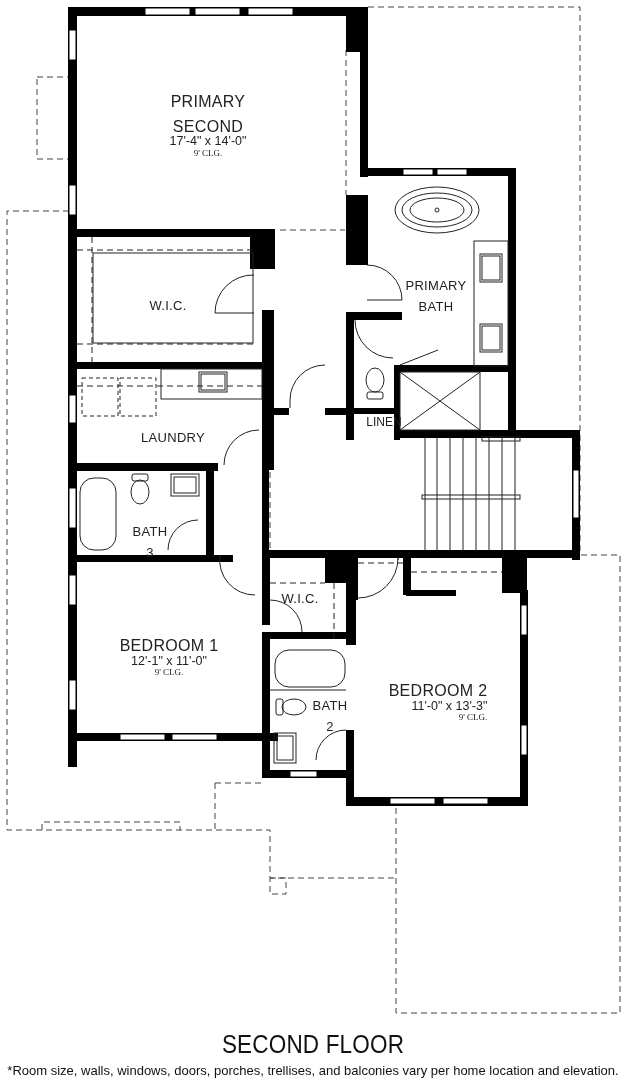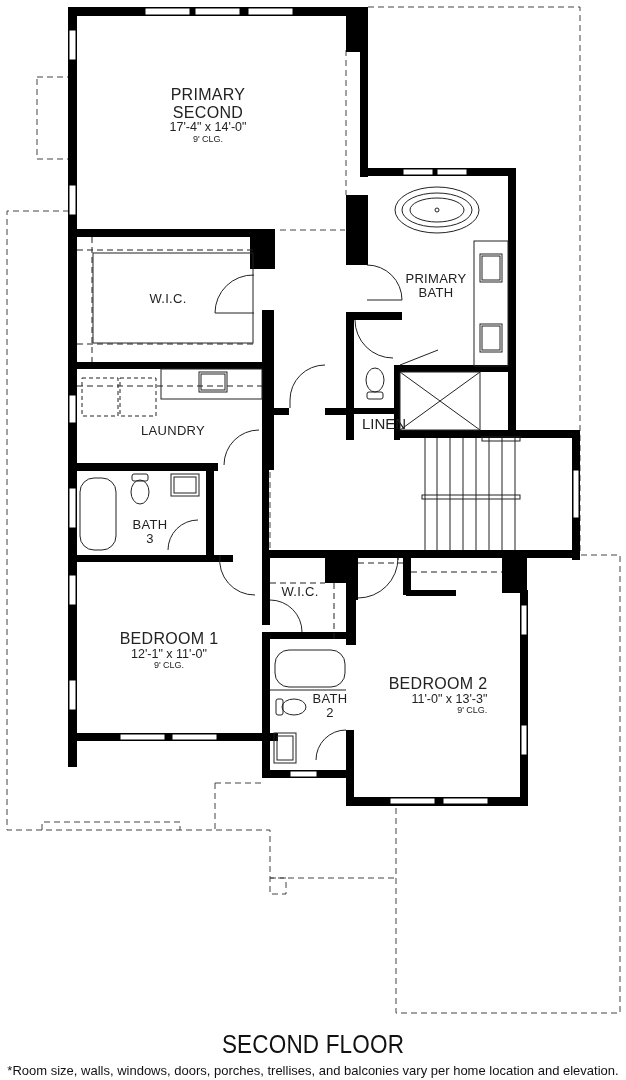--- a/index.html
+++ b/index.html
@@ -1,25 +1,25 @@
 <!DOCTYPE html>
 <html><head>
 <meta charset="utf-8">
 <style>
   html, body { margin: 0; padding: 0; background: #ffffff; }
   body { width: 626px; height: 1080px; position: relative; overflow: hidden; font-family: "Liberation Sans", "DejaVu Sans", sans-serif; color: #222; }
   #plan { position: absolute; left: 0; top: 0; width: 626px; height: 1030px; }
   .lbl { position: absolute; text-align: center; color: #222; line-height: 1.1; white-space: nowrap; transform: translateX(-50%); }
-  .room-name { font-size: 16px; letter-spacing: 0.3px; }
+  .room-name { font-size: 16px; letter-spacing: 0.3px; margin-top: 7px; }
   .room-name.sm { font-size: 13px; }
   .room-dim { font-size: 12.5px; }
-  .room-clg { font-size: 9px; }
+  .room-clg { font-size: 9px; font-family: Liberation Serif, serif; }
   #floor-title { position: absolute; left: 0; width: 626px; top: 1030px; text-align: center; font-size: 25px; color: #111; letter-spacing: 0.2px; font-family: "Liberation Sans Narrow", "Liberation Sans", sans-serif; transform: scaleX(0.9); }
   #disclaimer { position: absolute; left: 0; width: 626px; top: 1063px; text-align: center; font-size: 13px; color: #111; }
-  .linen { font-size: 15px; margin-left: 20px; }
+  .linen { font-size: 12px; margin-left: 20px; }
 </style>
 </head>
 <body>
 
 <svg id="plan" viewBox="0 0 626 1030" xmlns="http://www.w3.org/2000/svg">
 
   <g fill="none" stroke="#444" stroke-width="1" stroke-dasharray="6,4">
     <polyline points="368,7 580,7 580,555"></polyline>
     <rect x="37" y="77" width="32" height="82"></rect>
     <polyline points="69,211 7,211 7,830 180,830"></polyline>

